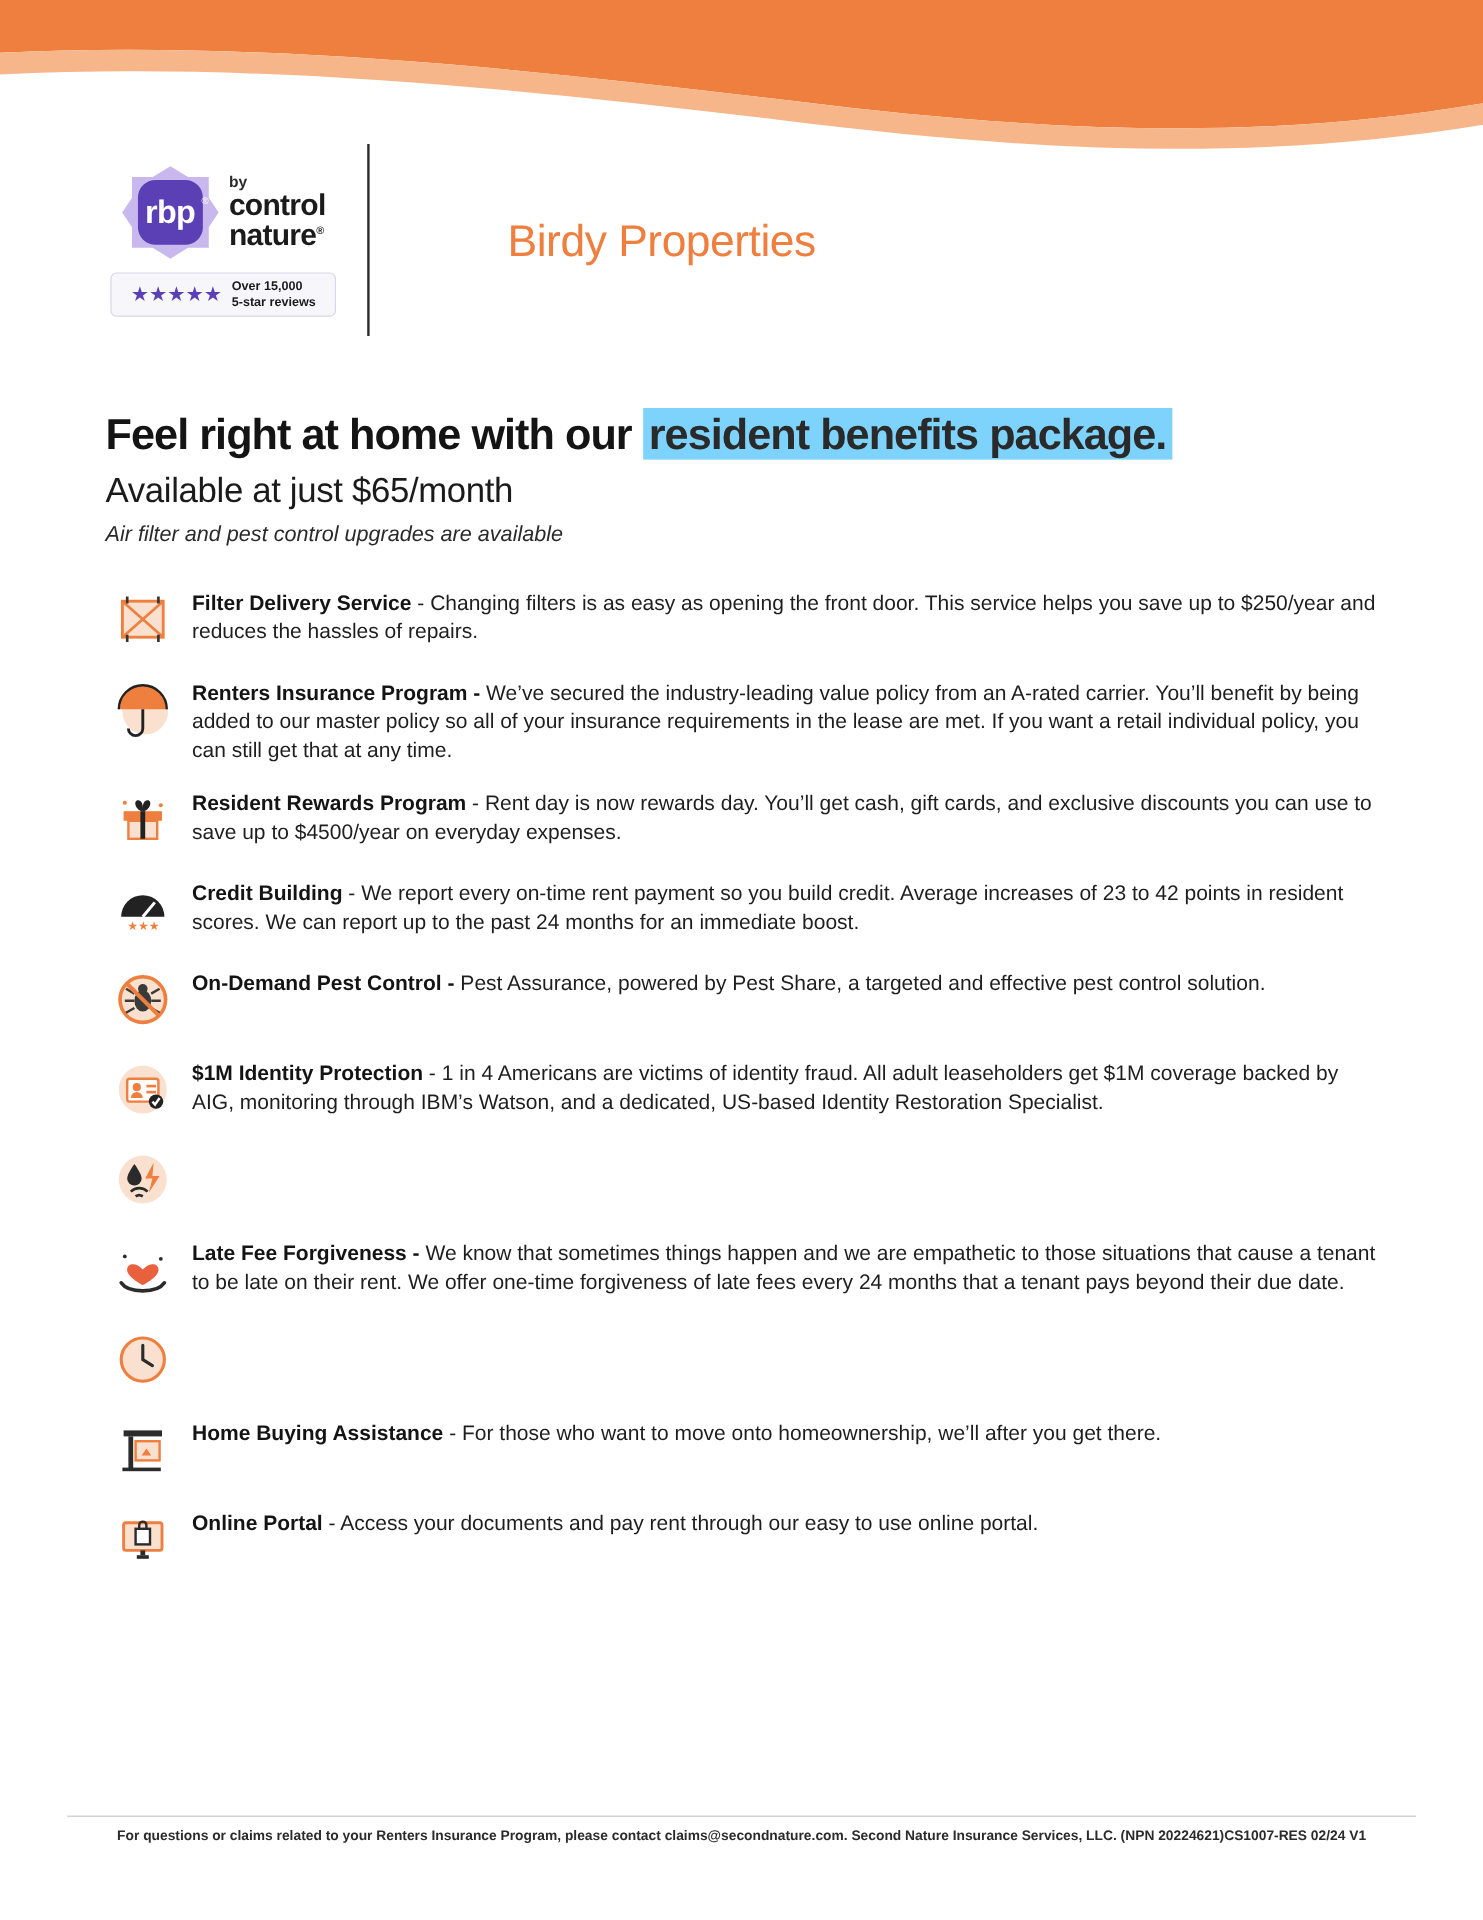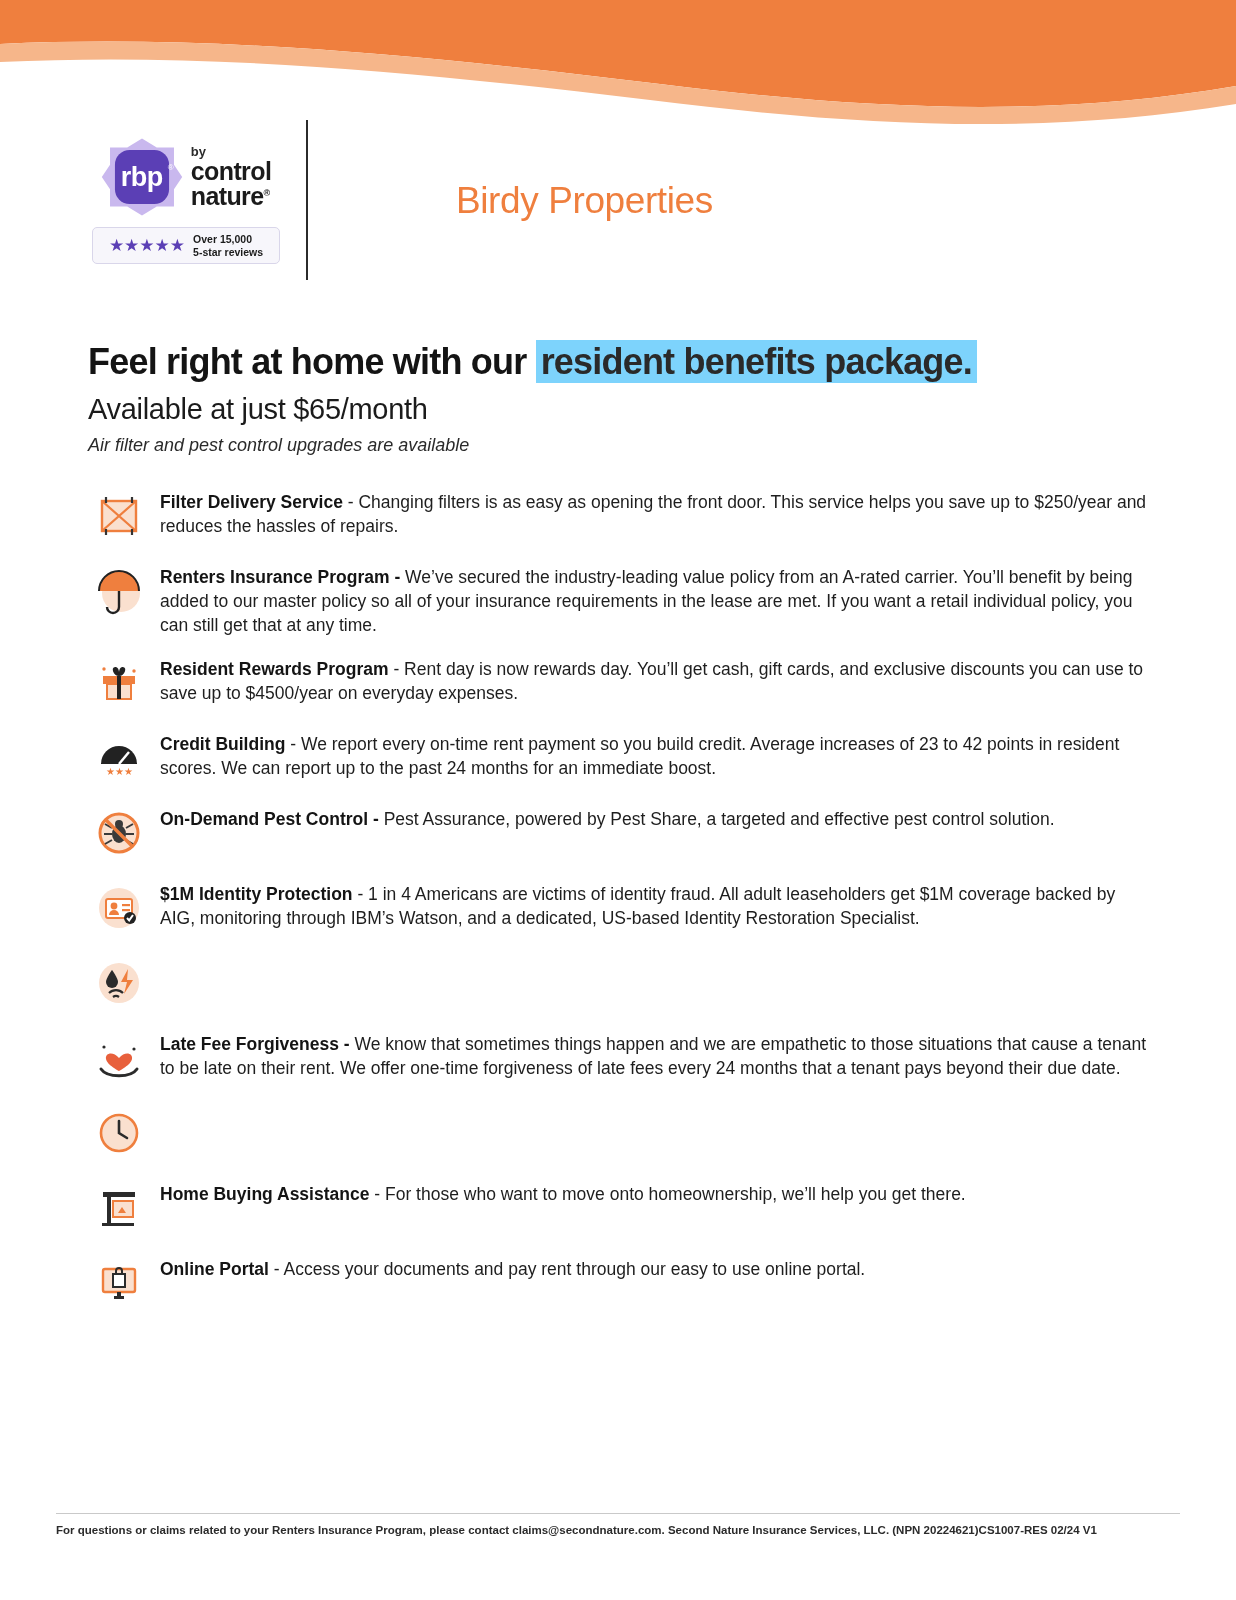--- a/index.html
+++ b/index.html
@@ -131,21 +131,21 @@
     font-size: 92px;
     font-weight: bold;
     letter-spacing: -4px;
     color: #141414;
     line-height: 0.85;
     margin-left: 14px;
   }
   .pmi-sub {
     font-size: 37px;
     color: #ef7f3e;
-    margin-left: 120px;
+    margin-left: 87px;
     margin-top: 2px;
     letter-spacing: -0.4px;
   }
 
   
   .headline {
     position: absolute;
     top: 340px;
     left: 88px;
     width: 1060px;
@@ -217,21 +217,21 @@
     width: 1124px;
     height: 1px;
     background: #c9c9c9;
   }
   .footer {
     position: absolute;
     top: 1524px;
     left: 56px;
     width: 1124px;
     display: flex;
-    justify-content: flex-start;
+    justify-content: center;
     align-items: center;
     font-size: 11.5px;
     font-weight: bold;
     color: #2b2b2b;
   }
 </style>
 </head>
 <body>
 
 <div class="wave-wrap">
@@ -416,21 +416,21 @@
     <div class="bicon">
       <svg width="46" height="46" viewBox="0 0 46 46">
         <rect x="7" y="7" width="32" height="5" fill="#2b2b2b"></rect>
         <rect x="11" y="12" width="4" height="28" fill="#2b2b2b"></rect>
         <rect x="17" y="16" width="20" height="16" fill="#fae0cf" stroke="#ef7f3e" stroke-width="2"></rect>
         <path d="M22 28 l4 -6 l4 6 Z" fill="#ef7f3e"></path>
         <rect x="6" y="38" width="32" height="3" fill="#2b2b2b"></rect>
       </svg>
     </div>
     <div class="btext">
-      <span class="btitle">Home Buying Assistance</span><span> - </span><span>For those who want to move onto homeownership, we’ll help you get there.</span>
+      <span class="btitle">Home Buying Assistance</span><span> - </span><span>For those who want to move onto homeownership, we’ll after you get there.</span>
     </div>
   </div>
 
   <div class="benefit">
     <div class="bicon">
       <svg width="46" height="46" viewBox="0 0 46 46">
         <rect x="7" y="9" width="32" height="23" rx="2" fill="#fae0cf" stroke="#ef7f3e" stroke-width="2.4"></rect>
         <rect x="17" y="14" width="12" height="13" fill="#fff" stroke="#2b2b2b" stroke-width="2"></rect>
         <path d="M20 14 v-3 a3 3 0 0 1 6 0 v3" fill="none" stroke="#2b2b2b" stroke-width="2"></path>
         <rect x="18" y="36" width="10" height="3" fill="#2b2b2b"></rect>

